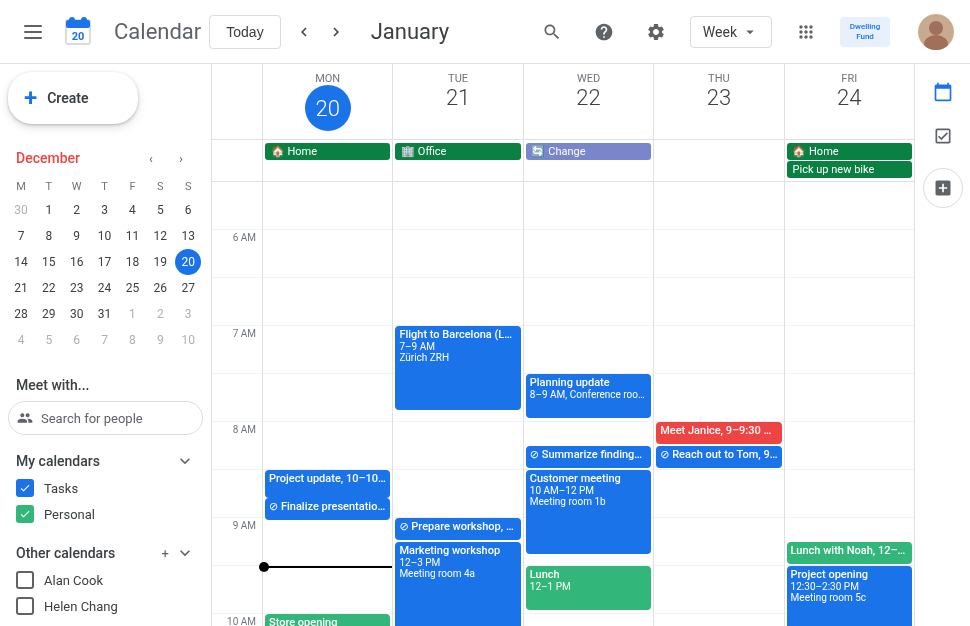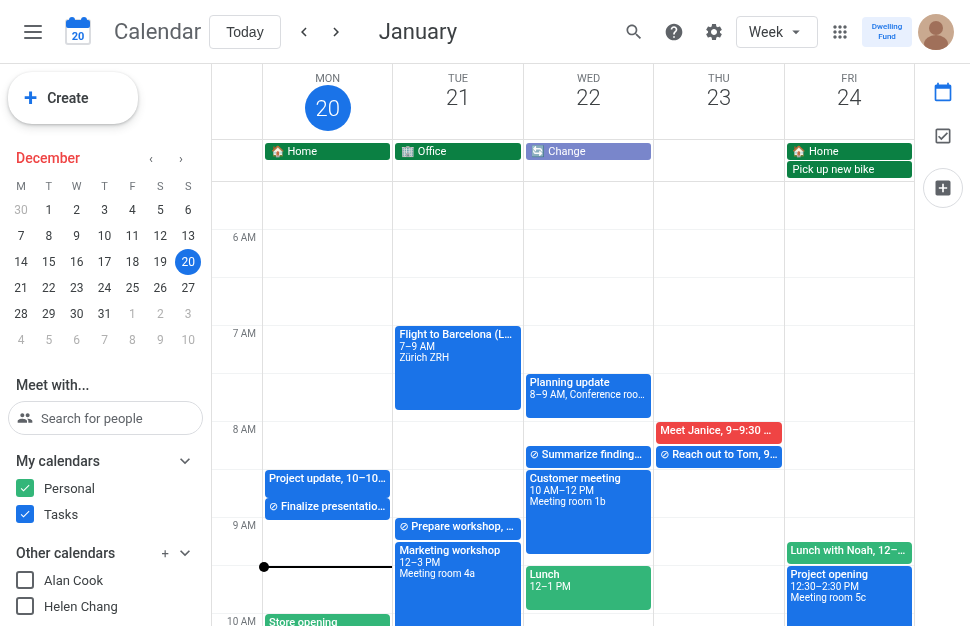--- a/index.html
+++ b/index.html
@@ -6,26 +6,26 @@
     body { font-family: 'Google Sans', Roboto, Arial, sans-serif; font-size: 13px; background: #fff; color: #3c4043; overflow: hidden; height: 626px; width: 970px; }
 
     
     .header { display: flex; align-items: center; height: 64px; padding: 0 16px; border-bottom: 1px solid #e0e0e0; gap: 8px; }
     .header-menu { cursor: pointer; padding: 8px; border-radius: 50%; display: flex; align-items: center; justify-content: center; }
     .header-logo { display: flex; align-items: center; gap: 6px; margin-right: 8px; }
     .header-title { font-size: 22px; color: #5f6368; font-weight: 400; }
     .header-today { padding: 8px 16px; border: 1px solid #dadce0; border-radius: 4px; cursor: pointer; font-size: 14px; font-weight: 500; color: #3c4043; background: #fff; }
     .header-nav { display: flex; gap: 2px; }
     .header-nav-btn { padding: 6px; border-radius: 50%; border: none; background: none; cursor: pointer; display: flex; align-items: center; justify-content: center; color: #3c4043; }
-    .header-month { font-size: 22px; font-weight: 400; color: #3c4043; margin: 0 20px; flex: 1; }
-    .header-icons { display: flex; gap: 4px; align-items: center; }
+    .header-month { font-size: 22px; font-weight: 400; color: #3c4043; margin: 0 12px; flex: 1; }
+    .header-icons { display: flex; gap: 16px; align-items: center; }
     .header-icon-btn { padding: 8px; border-radius: 50%; cursor: pointer; display: flex; align-items: center; justify-content: center; color: #5f6368; }
     .week-selector { display: flex; align-items: center; border: 1px solid #dadce0; border-radius: 4px; padding: 6px 12px; cursor: pointer; font-size: 14px; color: #3c4043; gap: 4px; }
     .avatar { width: 36px; height: 36px; border-radius: 50%; background: #1a73e8; display: flex; align-items: center; justify-content: center; color: white; font-size: 14px; overflow: hidden; cursor: pointer; }
-    .brand-area { display: flex; align-items: center; gap: 4px; margin-right: 2px; }
+    .brand-area { display: flex; align-items: center; gap: 4px; margin-right: 12px; }
     .brand-box { width: 50px; height: 30px; background: #e8f0fe; border-radius: 4px; display: flex; align-items: center; justify-content: center; font-size: 9px; color: #1a73e8; font-weight: 500; text-align: center; line-height: 1.2; }
 
     
     .main { display: flex; height: calc(626px - 64px); }
 
     
     .sidebar { width: 212px; padding: 8px; overflow-y: auto; border-right: 1px solid #e0e0e0; flex-shrink: 0; }
     .create-btn { display: flex; align-items: center; gap: 10px; padding: 12px 16px; border-radius: 24px; box-shadow: 0 1px 3px rgba(60,64,67,.3), 0 4px 8px rgba(60,64,67,.15); cursor: pointer; margin-bottom: 16px; font-size: 14px; font-weight: 600; width: 130px; color: #3c4043; }
     .create-plus { font-size: 24px; color: #1a73e8; }
 
@@ -248,34 +248,34 @@
     </div>
 
     <div class="cal-section">
       <div class="cal-section-header">
         <span class="cal-section-title">My calendars</span>
         <svg width="20" height="20" viewBox="0 0 24 24" fill="#5f6368">
             <path d="M7.41 8.59L12 13.17l4.59-4.58L18 10l-6 6-6-6 1.41-1.41z"></path>
           </svg>
       </div>
       <div class="cal-item">
+        <div class="cal-checkbox checked" style="background:#1a73e8; width:18px; height:18px; border-radius:3px;">
+          <svg width="12" height="12" viewBox="0 0 24 24" fill="white">
+              <path d="M9 16.17L4.83 12l-1.42 1.41L9 19 21 7l-1.41-1.41z"></path>
+            </svg>
+        </div>
+        <span class="cal-item-label">Tasks</span>
+      </div>
+      <div class="cal-item">
         <div class="cal-checkbox checked" style="background:#33b679; width:18px; height:18px; border-radius:3px;">
           <svg width="12" height="12" viewBox="0 0 24 24" fill="white">
               <path d="M9 16.17L4.83 12l-1.42 1.41L9 19 21 7l-1.41-1.41z"></path>
             </svg>
         </div>
         <span class="cal-item-label">Personal</span>
-      </div>
-      <div class="cal-item">
-        <div class="cal-checkbox checked" style="background:#1a73e8; width:18px; height:18px; border-radius:3px;">
-          <svg width="12" height="12" viewBox="0 0 24 24" fill="white">
-              <path d="M9 16.17L4.83 12l-1.42 1.41L9 19 21 7l-1.41-1.41z"></path>
-            </svg>
-        </div>
-        <span class="cal-item-label">Tasks</span>
       </div>
     </div>
 
     <div class="cal-section">
       <div class="cal-section-header">
         <span class="cal-section-title">Other calendars</span>
         <div style="display:flex; align-items:center; gap:4px;">
           <span class="cal-item-add">+</span>
           <svg width="20" height="20" viewBox="0 0 24 24" fill="#5f6368">
               <path d="M7.41 8.59L12 13.17l4.59-4.58L18 10l-6 6-6-6 1.41-1.41z"></path>

